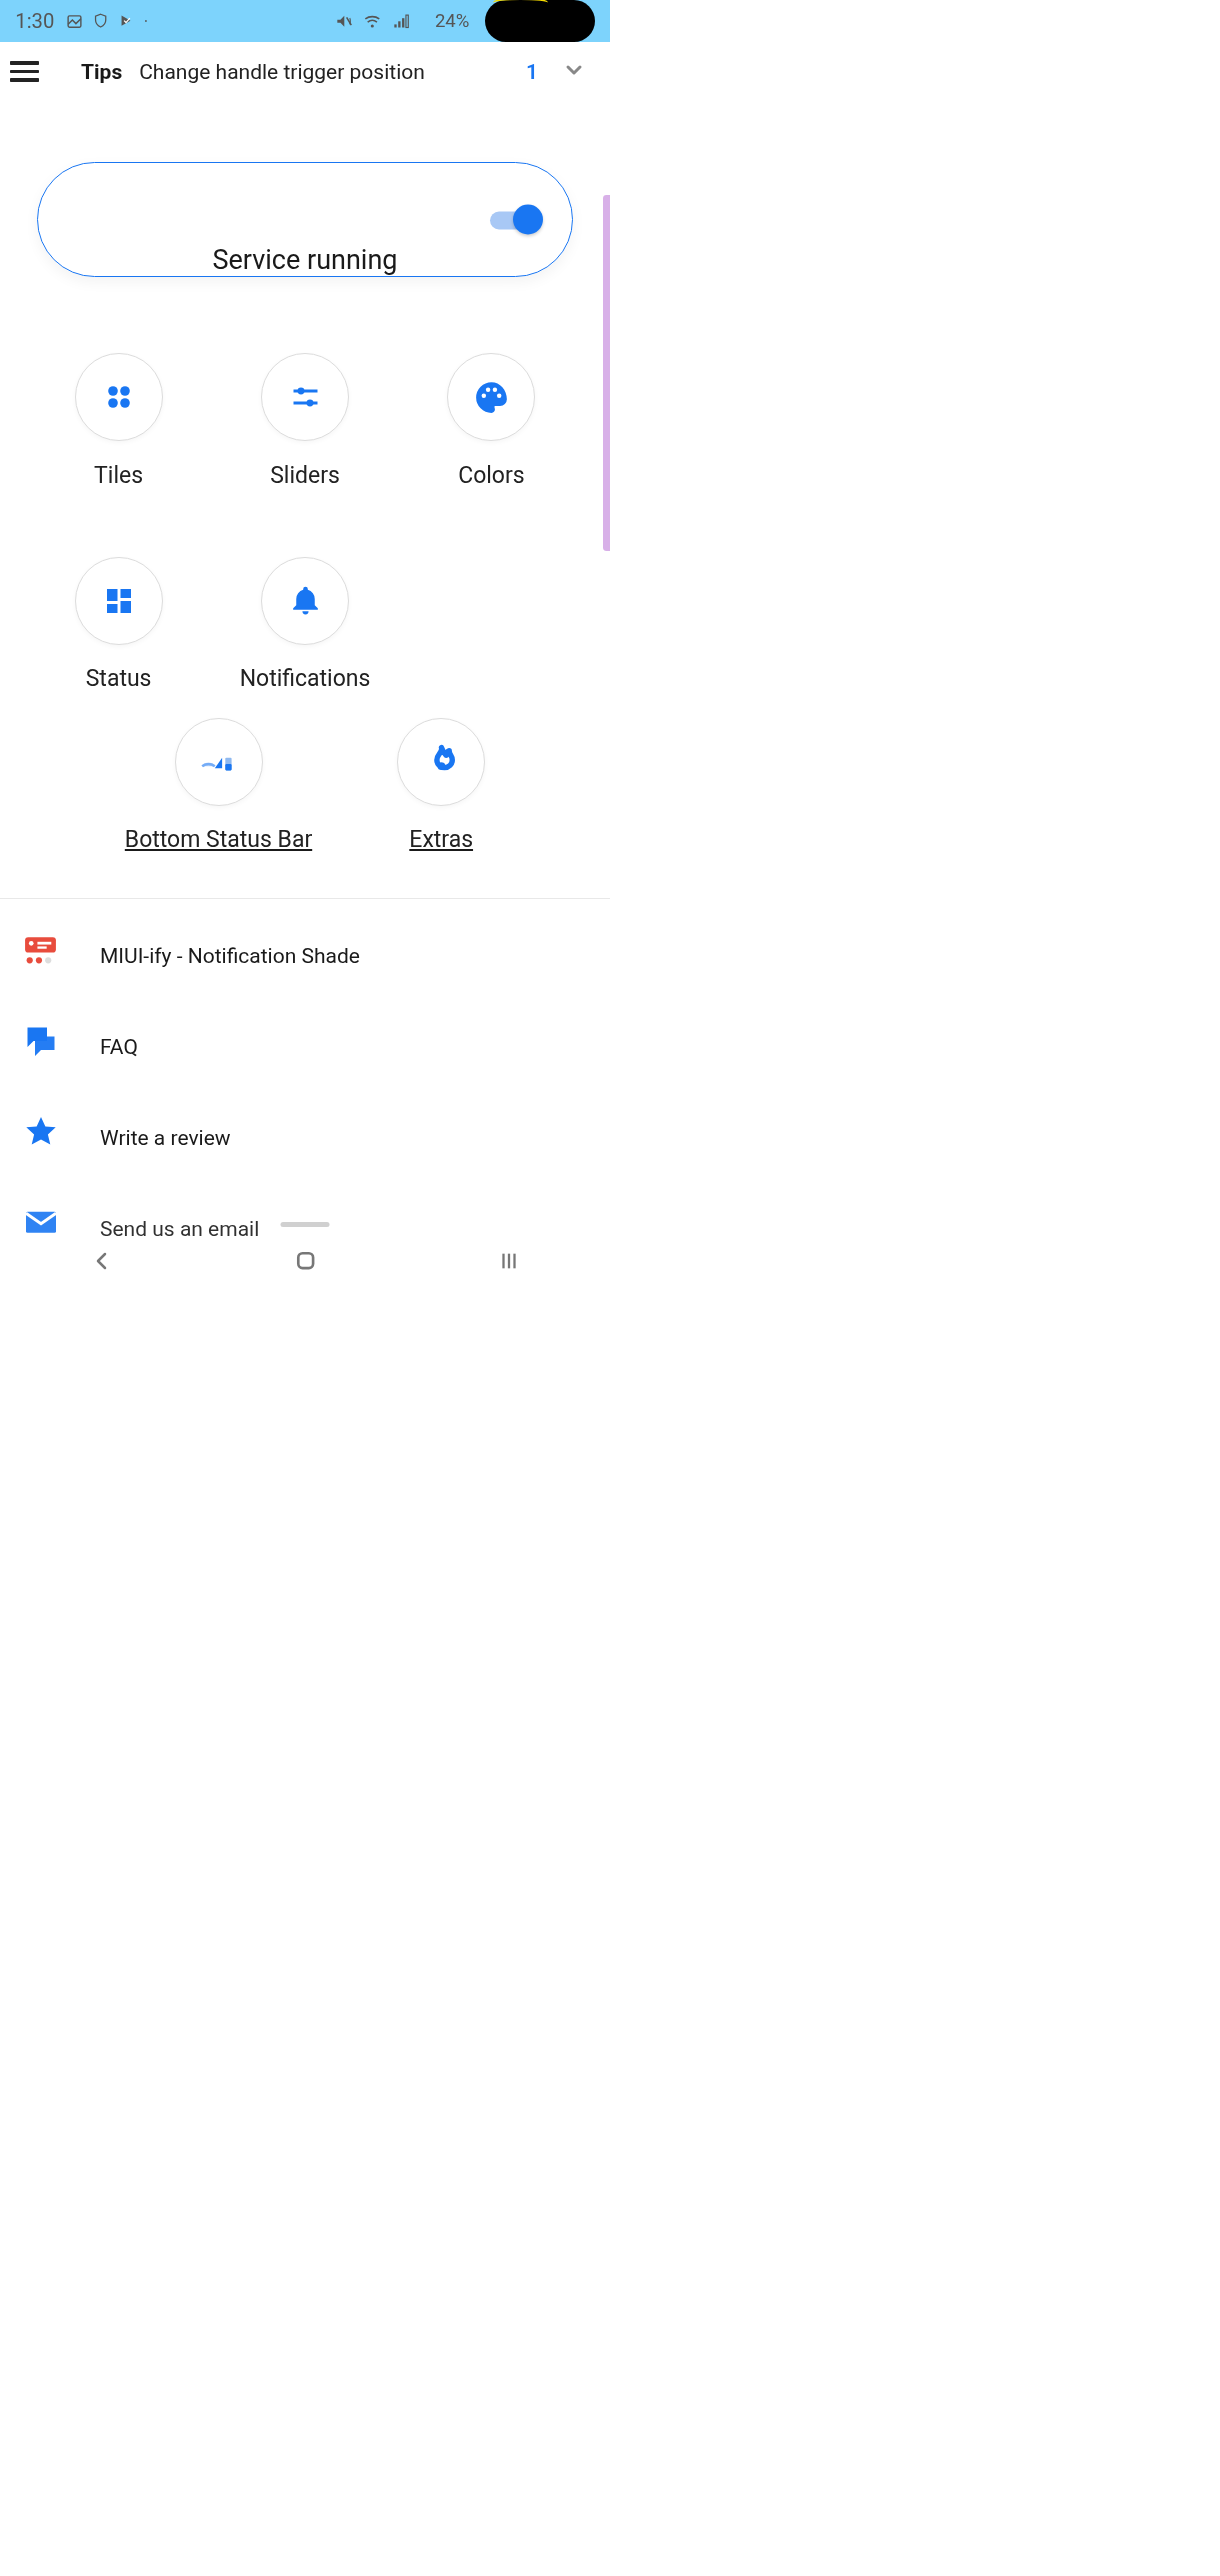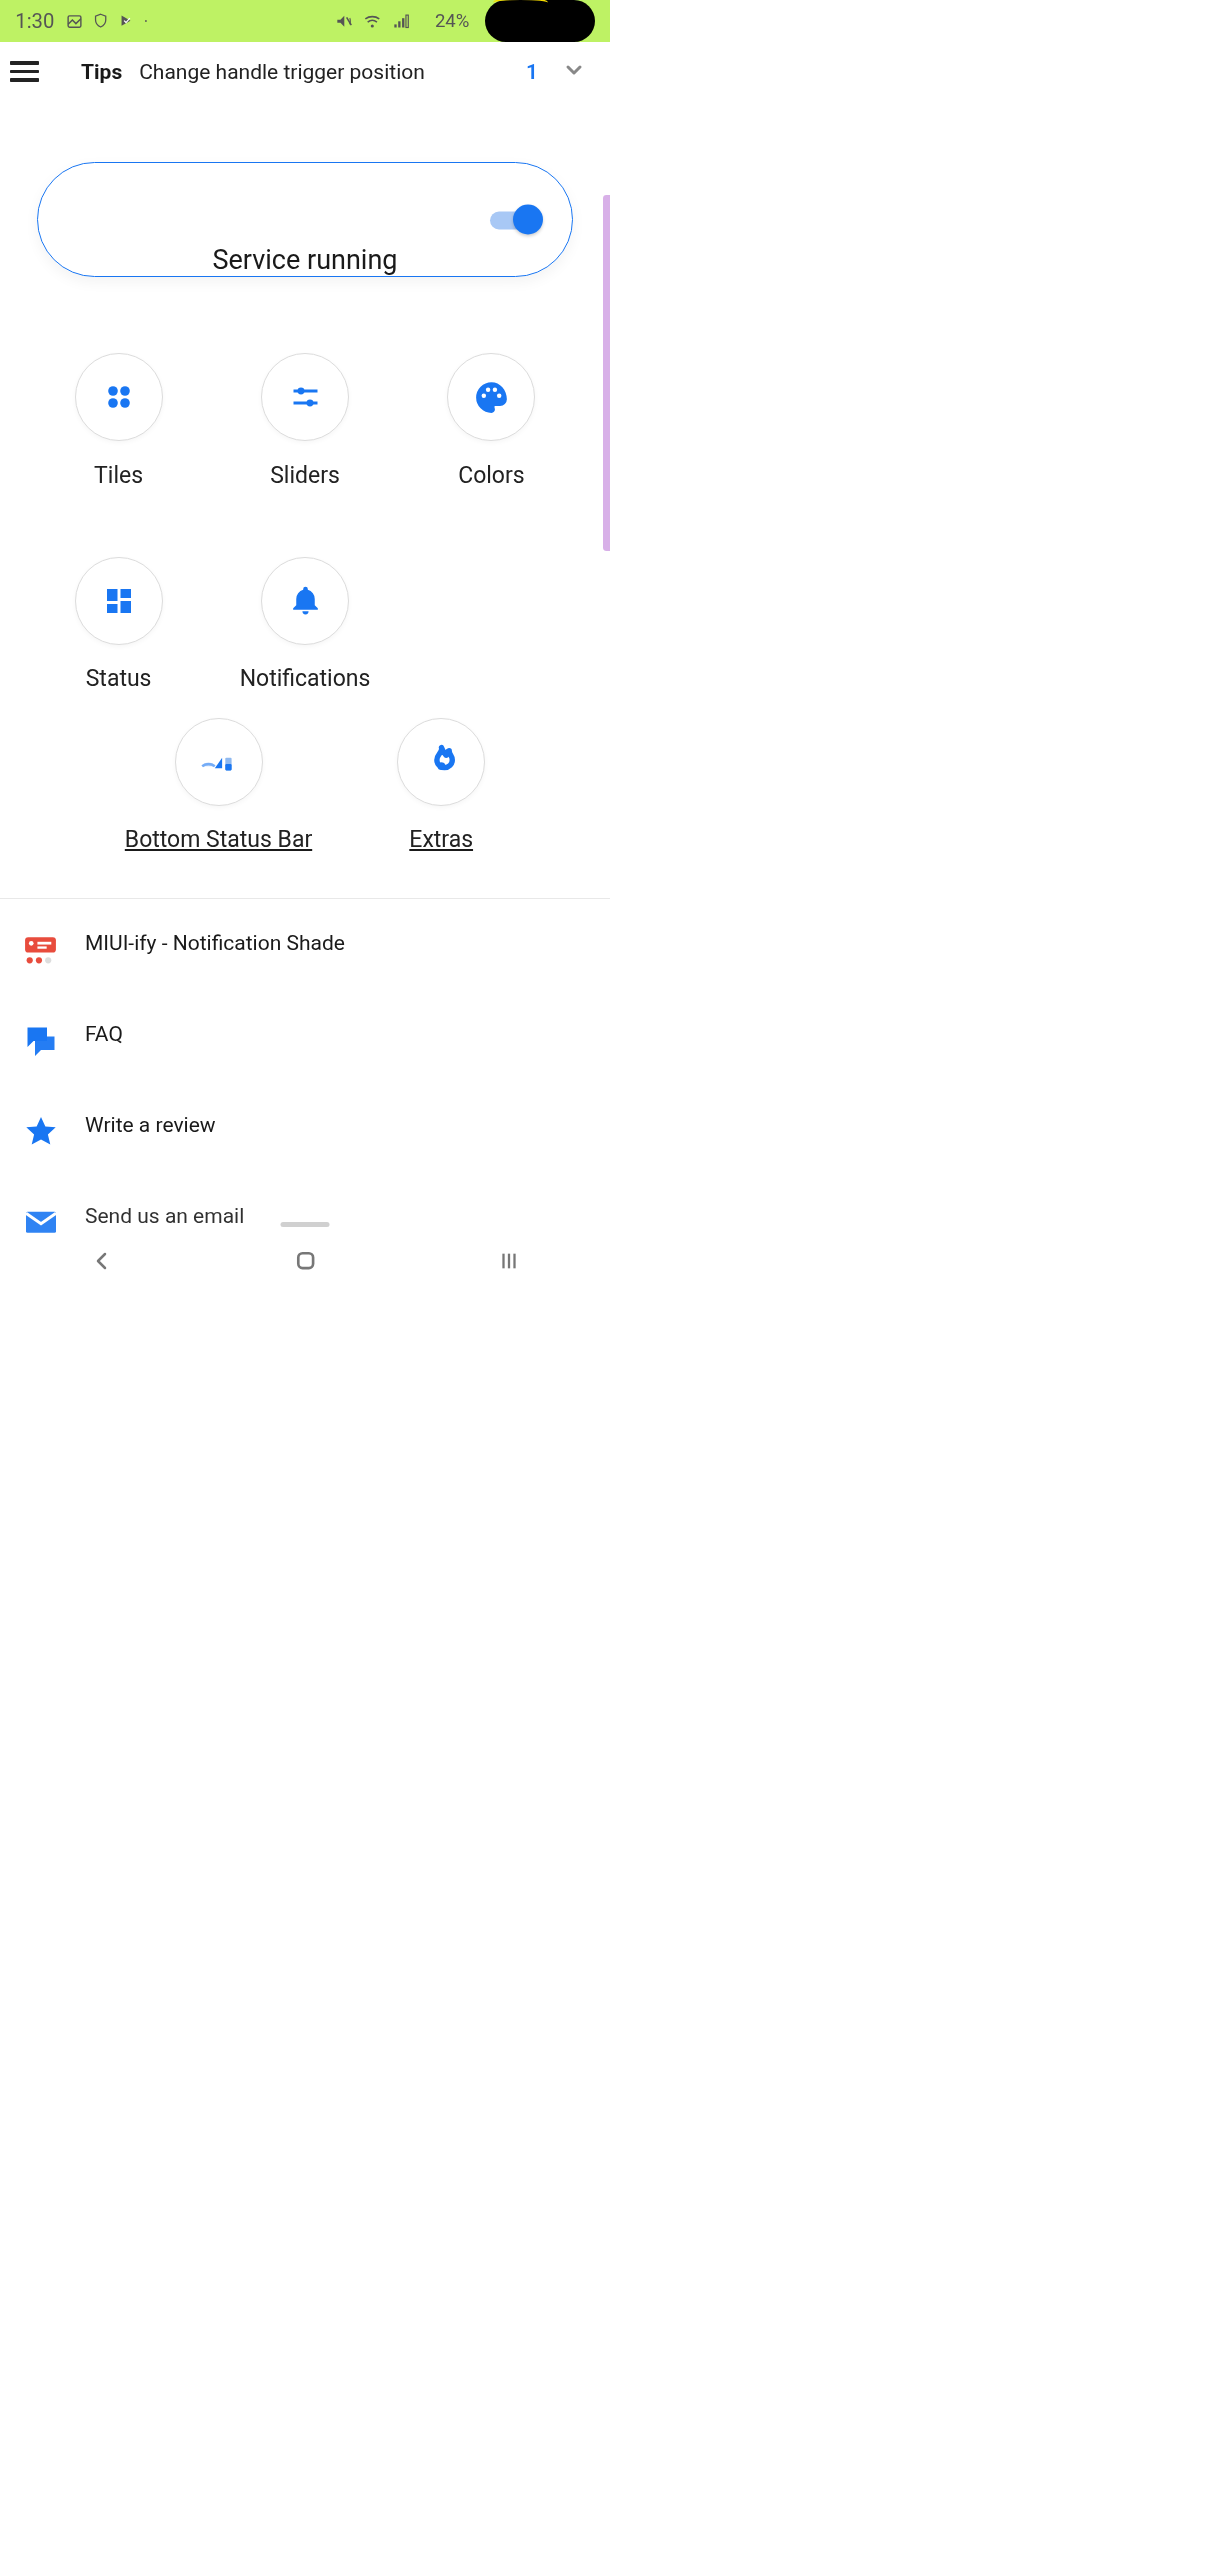--- a/index.html
+++ b/index.html
@@ -11,21 +11,21 @@
     color: #1a1a1a;
     position: relative;
     overflow: hidden;
     transform-origin: top left;
   }
   .statusbar {
     height: 42px;
     display: flex;
     align-items: center;
     padding: 0 15.3px;
-    background: #bef264;
+    background: #7dd3fc;
     justify-content: flex-end;
   }
   .statusbar .time { font-size: 20.3px; color: #555; margin-right: 6.8px; }
   .statusbar .sicon { margin: 0 5.1px; display: inline-flex; align-items: center; }
   .statusbar .spacer { flex: 1; }
   .statusbar .batt { font-size: 18.6px; color: #555; margin-left: 19px; }
   .statusbar .camhole {
     width: 110px; height: 42px; border-radius: 24px; background: #000; margin-left: 15.3px;
     position: relative;
   }
@@ -80,23 +80,23 @@
     margin: 0 auto 20.3px auto;
     display: flex; align-items: center; justify-content: center;
     box-shadow: 0 1.7px 5.1px rgba(0,0,0,0.04);
   }
   .grid-item .glabel { font-size: 23px; color: #222; }
   .grid-row2 { display: flex; justify-content: center; gap: 85px; padding-bottom: 42px; margin-top: -25.4px; text-decoration: underline;}
   .grid-row2 .grid-item { text-align:center; }
   .sep { height: 0.8px; background: #e8e8e8; margin-top: 3.4px; }
   .list { padding-top: 5.1px; }
   .list-item {
-    display: flex; align-items: flex-start;
+    display: flex; align-items: flex-end;
     padding: 27px 22px;
-    gap: 26px;
+    gap: 41px;
   }
   .list-item .licon { width: 37px; height: 37px; display:flex; align-items:center; justify-content:center; }
   .list-item .llabel { font-size: 21px; color: #1a1a1a; }
   .navind {
     position: absolute;
     bottom: 61px;
     left: 50%;
     transform: translateX(-50%);
     width: 49px; height: 5.1px; border-radius: 2.5px; background: #d0d0d0;
   }

